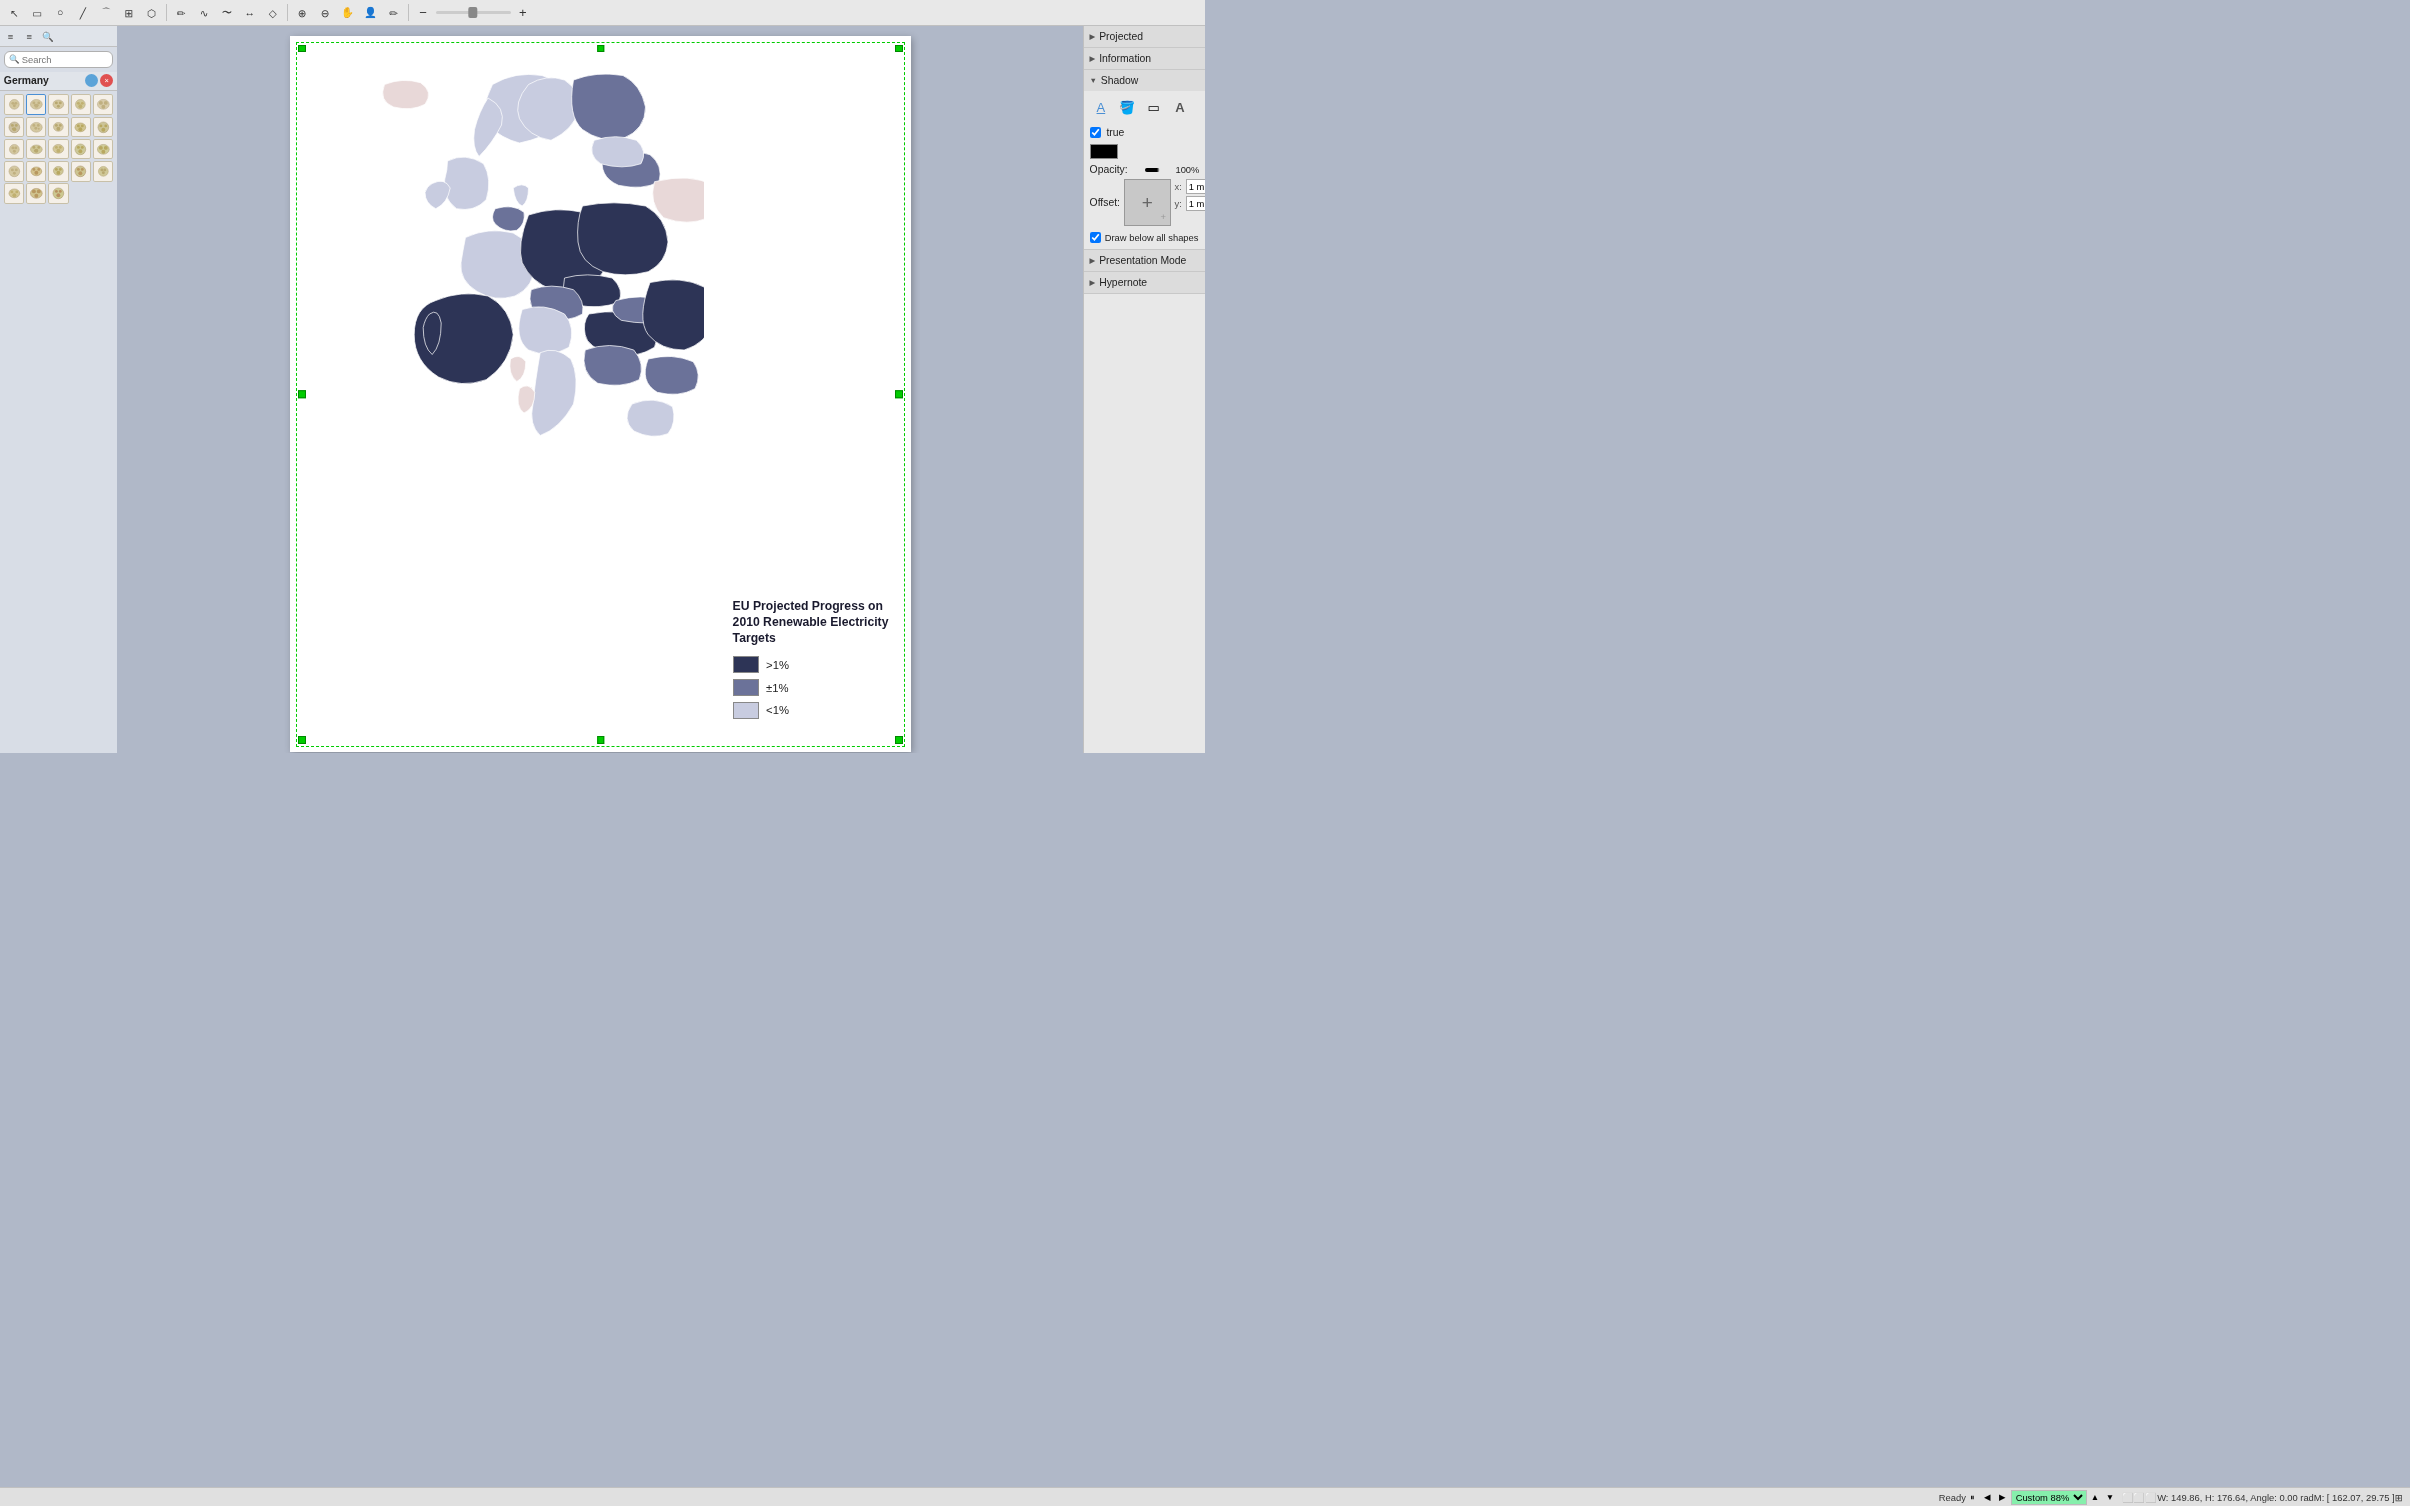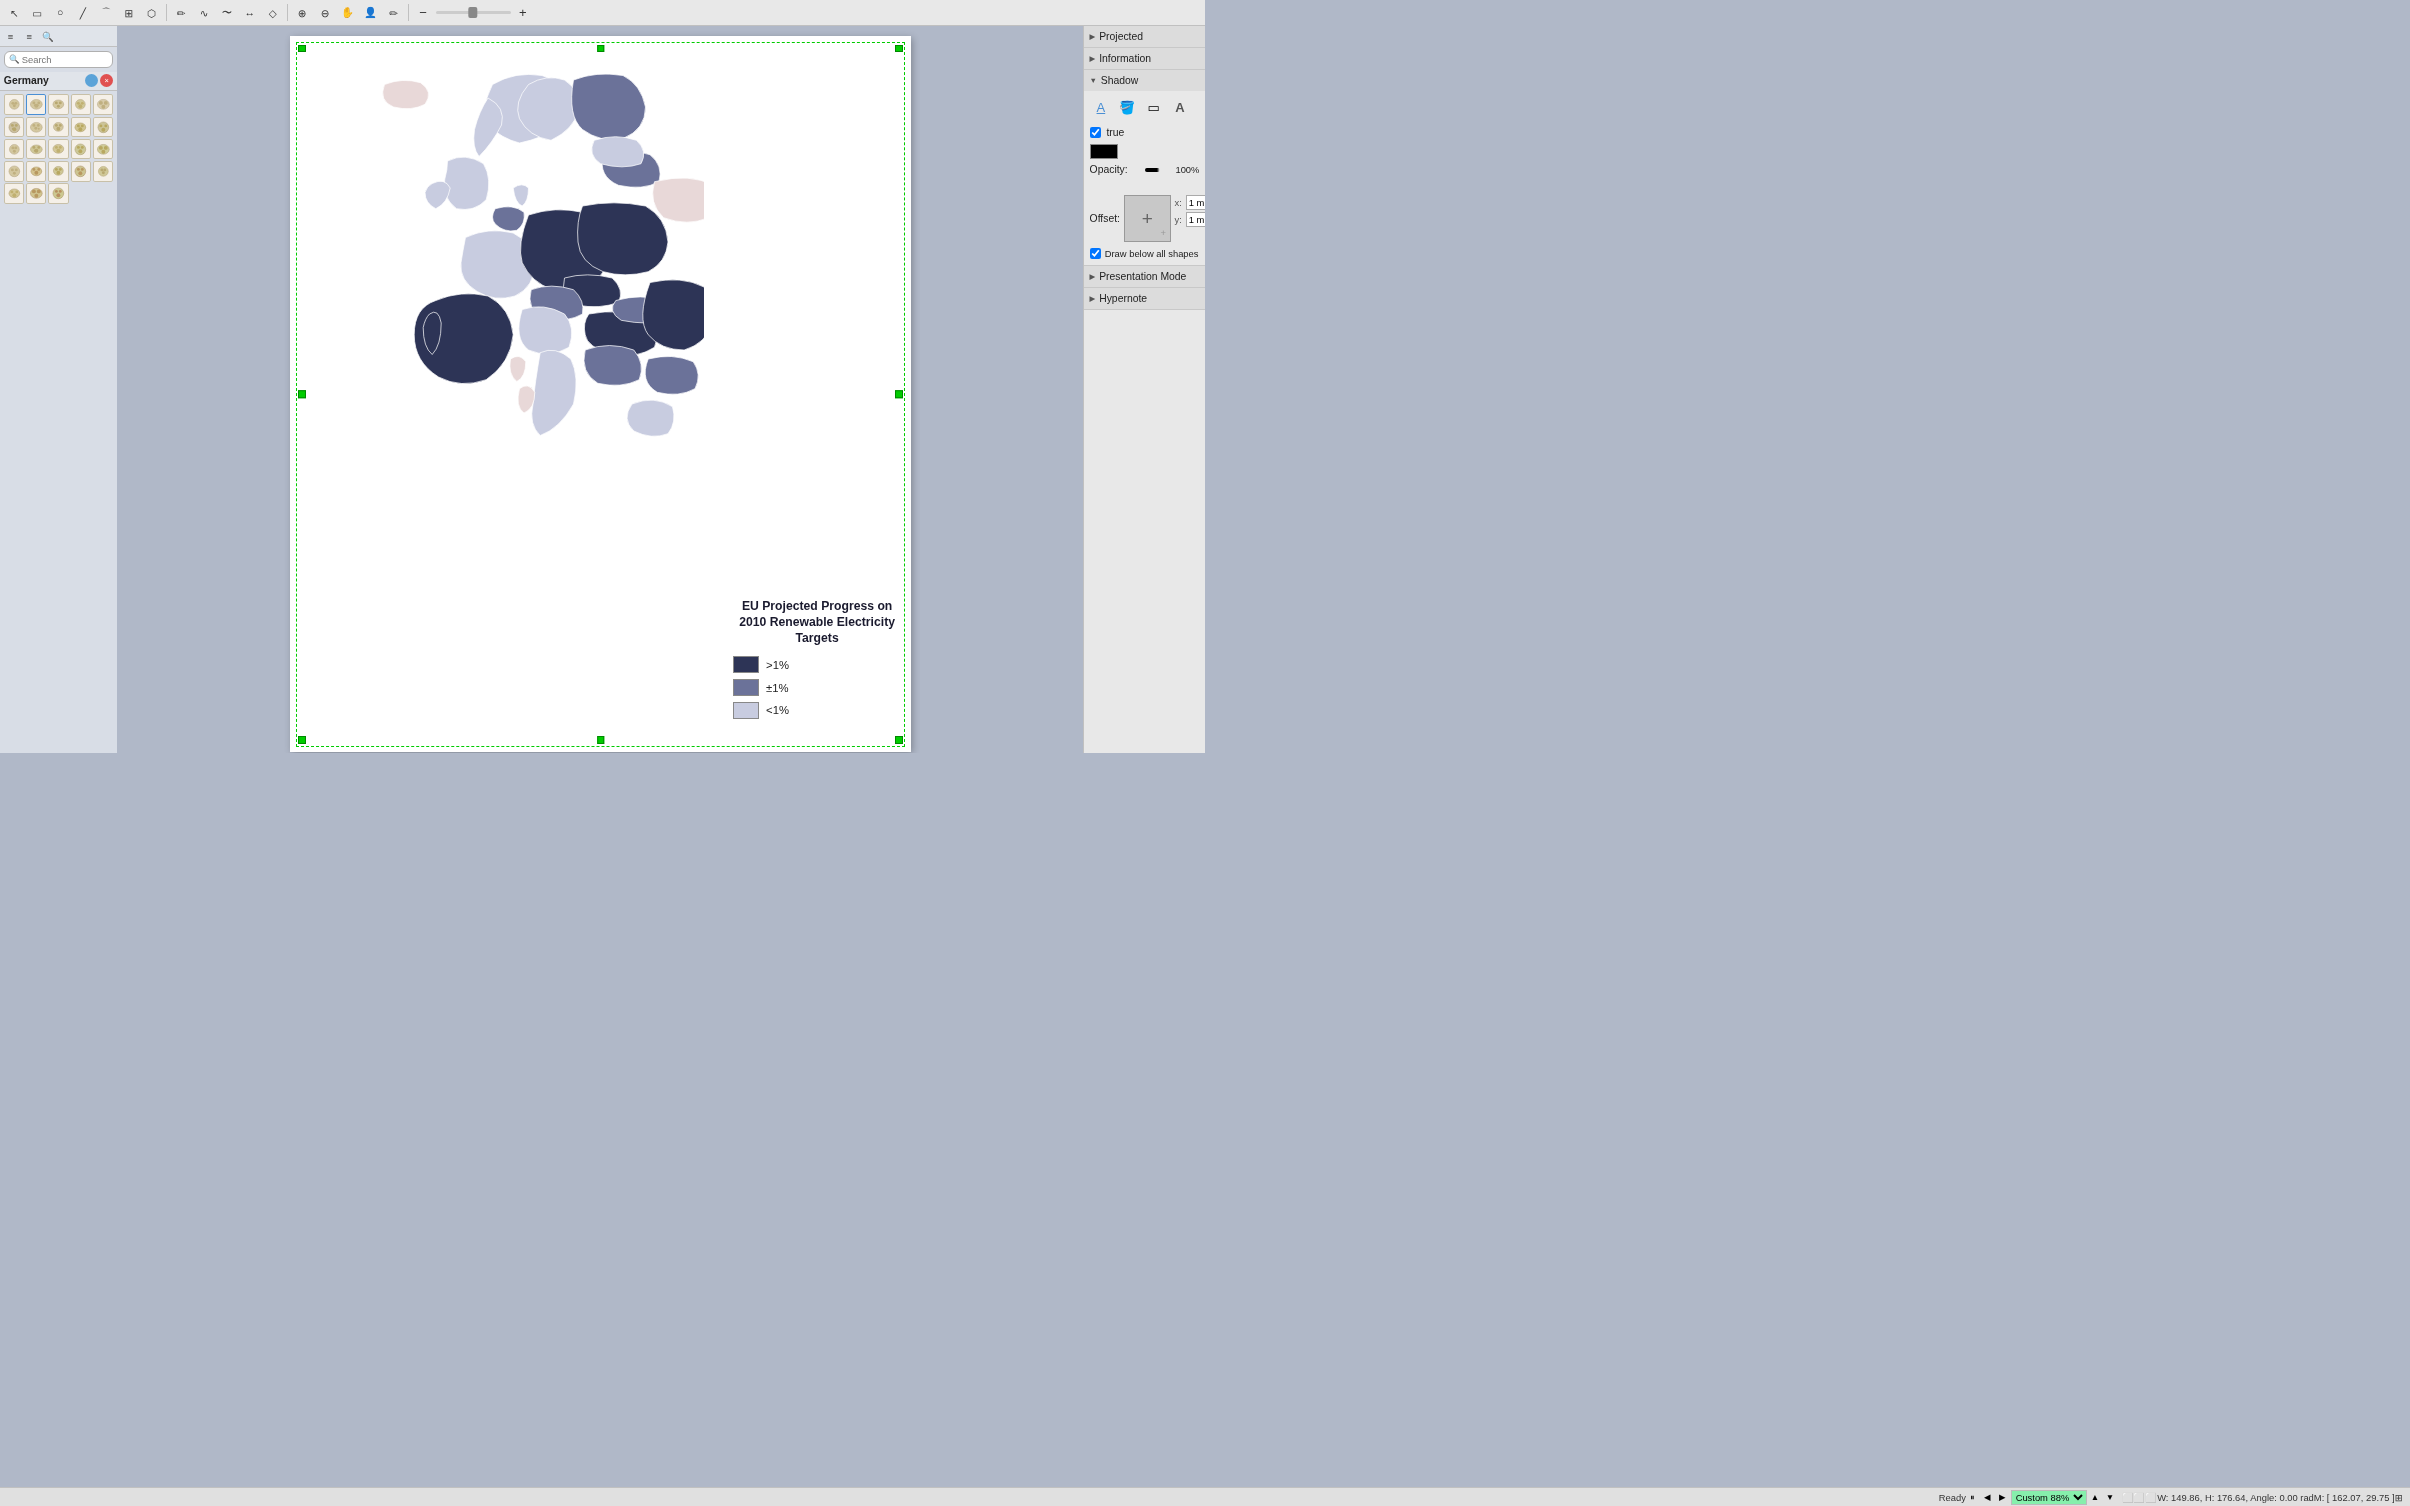--- a/index.html
+++ b/index.html
@@ -35,21 +35,21 @@
     .panel-header-btns { display: flex; gap: 1.9px; }
     .panel-header-btn { width: 13px; height: 13px; border-radius: 50%; border: none; cursor: pointer; display: flex; align-items: center; justify-content: center; font-size: 7.5px; }
     .panel-header-btn.save { background: #5ba3d8; }
     .panel-header-btn.close { background: #e05050; color: white; }
 
     .thumbnails-grid { display: grid; grid-template-columns: repeat(5, 1fr); gap: 1.9px; padding: 3.8px; overflow-y: auto; }
     .thumbnail { width: 100%; aspect-ratio: 1; background: #f5f0e8; border: 0.9px solid #c8c0a8; border-radius: 1.9px; display: flex; align-items: center; justify-content: center; cursor: pointer; }
     .thumbnail svg { width: 80%; height: 80%; }
 
     
-    .canvas-area { flex: 1; background: #b0b8c8; position: relative; overflow: hidden; display: flex; align-items: center; justify-content: center; text-align: center; }
+    .canvas-area { flex: 1; background: #b0b8c8; position: relative; overflow: hidden; display: flex; align-items: center; justify-content: center; }
     .canvas-paper { background: white; position: relative; width: 621px; height: 716px; box-shadow: 1.9px 1.9px 7.5px rgba(0,0,0,0.3); margin-top: 9.4px; }
     .selection-border { position: absolute; top: 5.6px; left: 5.6px; right: 5.6px; bottom: 5.6px; border: 1.9px dashed #00cc00; pointer-events: none; }
     .handle { position: absolute; width: 7.5px; height: 7.5px; background: #00cc00; border: 0.9px solid #008800; }
     .handle.tl { top: 1.9px; left: 1.9px; }
     .handle.tc { top: 1.9px; left: 50%; transform: translateX(-50%); }
     .handle.tr { top: 1.9px; right: 1.9px; }
     .handle.ml { top: 50%; left: 1.9px; transform: translateY(-50%); }
     .handle.mr { top: 50%; right: 1.9px; transform: translateY(-50%); }
     .handle.bl { bottom: 1.9px; left: 1.9px; }
     .handle.bc { bottom: 1.9px; left: 50%; transform: translateX(-50%); }
@@ -71,21 +71,21 @@
     .section-content { padding: 5.6px; }
 
     
     .style-icons { display: flex; gap: 3.8px; margin-bottom: 7.5px; }
     .style-icon { width: 22.6px; height: 22.6px; display: flex; align-items: center; justify-content: center; cursor: pointer; font-size: 13px; border: 0.9px solid transparent; border-radius: 1.9px; }
 
     .shadow-row { display: flex; align-items: center; gap: 5.6px; margin-bottom: 5.6px; }
     .shadow-checkbox { width: 11.3px; height: 11.3px; }
     .shadow-label { font-size: 10.4px; color: #222; }
 
-    .opacity-row { display: flex; align-items: center; gap: 13px; margin-bottom: 20px; }
+    .opacity-row { display: flex; align-items: center; gap: 13px; margin-bottom: 4px; }
     .opacity-label { font-size: 10.4px; color: #222; width: 42px; }
     .opacity-value { font-size: 9.4px; color: #222; width: 26px; text-align: right; }
 
     .color-swatch { width: 28px; height: 15px; background: #000; border: 0.9px solid #888; }
 
     .offset-row { display: flex; align-items: center; gap: 3.8px; margin-bottom: 5.6px; }
     .offset-label { font-size: 10.4px; color: #222; }
     .offset-box { width: 47px; height: 47px; background: #c8c8c8; border: 0.9px solid #999; display: flex; align-items: center; justify-content: center; position: relative; }
     .offset-coords { display: flex; flex-direction: column; gap: 1.9px; }
     .coord-row { display: flex; align-items: center; gap: 1.9px; }

